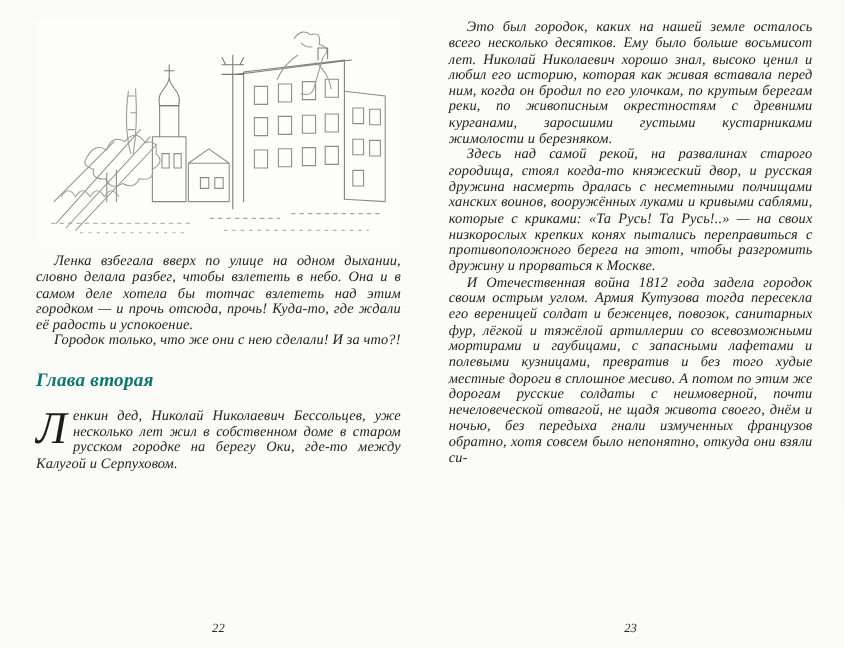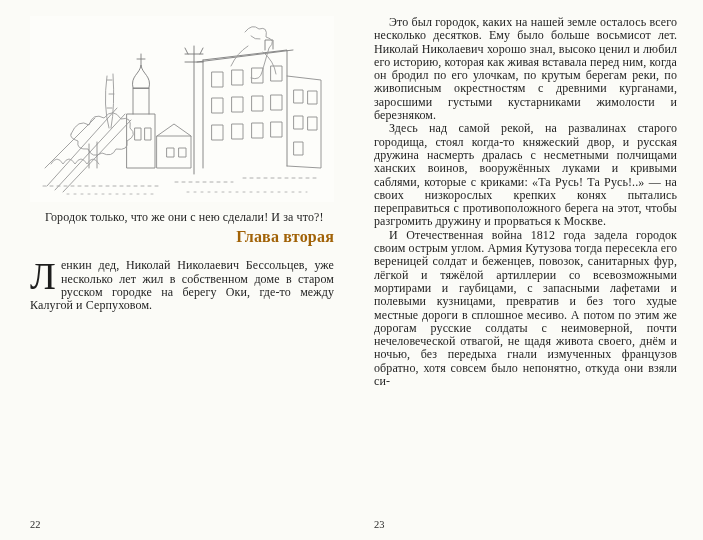--- a/index.html
+++ b/index.html
@@ -9,57 +9,58 @@
     font-family:"Liberation Serif","DejaVu Serif",serif;
   }
   .spread{
     position:relative;
     width:703px;height:540px;
     background:#fbfbf7;
     box-sizing:border-box;
     display:flex;
     padding:16px 26px 12px 30px;
   }
-  .page{position:relative;box-sizing:border-box;}
+  .page{position:relative;box-sizing:border-box;font-style:italic;}
   .page-left{width:304px;margin-right:40px;}
   .page-right{width:303px;}
   .bodytext{
     font-size:12px;
     line-height:13.3px;
     color:#232323;
     text-align:justify;
     letter-spacing:.1px;
   }
   .bodytext p{margin:0;text-indent:15px;}
   .illustration{
     width:100%;
     height:186px;
     margin-bottom:9px;
     background:#fdfdfa;
   }
   .illustration svg{width:100%;height:100%;display:block;}
   .chapter-heading{
     font-size:16px;
     font-weight:bold;
-    text-align:right;
-    margin:4px 0 13px 0;
-    color:#a16207;
+    text-align:left;
+    margin:18px 0 13px 0;
+    color:#0f766e;
     letter-spacing:.2px;
   }
   .chapterp{text-indent:0 !important;}
   .dropcap{
     float:left;
     font-size:38px;
     line-height:30px;
     padding:2px 5px 0 0;
     color:#1d1d1d;
   }
   .pageno{
     position:absolute;
     bottom:-2px;left:0;right:0;
+    text-align:center;
     font-size:10.5px;
     color:#2a2a2a;
   }
 </style>
 </head>
 <body>
 
 <div class="spread">
 
   <div class="page page-left">
@@ -97,20 +98,21 @@
         <path d="M14 148 q6 -10 12 0 q6 -10 12 0 q6 -10 12 0 q6 -10 12 0" stroke="#a0a0a0"></path>
 
         <path d="M70 60 q-4 30 2 52 M76 58 q2 32 -2 54 M70 64 h5 M72 78 h5 M70 92 h5" stroke="#9a9a9a"></path>
 
         <path d="M6 170 h118 M138 166 h58 M206 162 h74" stroke="#a5a5a5" stroke-dasharray="3 4"></path>
         <path d="M30 178 h90 M150 176 h120" stroke="#b0b0b0" stroke-dasharray="2 5"></path>
       </svg>
     </div>
 
     <div class="bodytext">
+      <p>Ленка взбегала вверх по улице на одном дыхании, словно делала разбег, чтобы взлететь в небо. Она и в самом деле хотела бы тотчас взлететь над этим городком — и прочь отсюда, прочь! Куда-то, где ждали её радость и успокоение.</p>
       <p>Городок только, что же они с нею сделали! И за что?!</p>
     </div>
 
     <div class="chapter-heading">Глава вторая</div>
 
     <div class="bodytext">
       <p class="chapterp">
         <span class="dropcap">Л</span><span>енкин дед, Николай Николаевич Бессольцев, уже несколько лет жил в собственном доме в старом русском городке на берегу Оки, где-то между Калугой и Серпуховом.</span>
       </p>
     </div>

